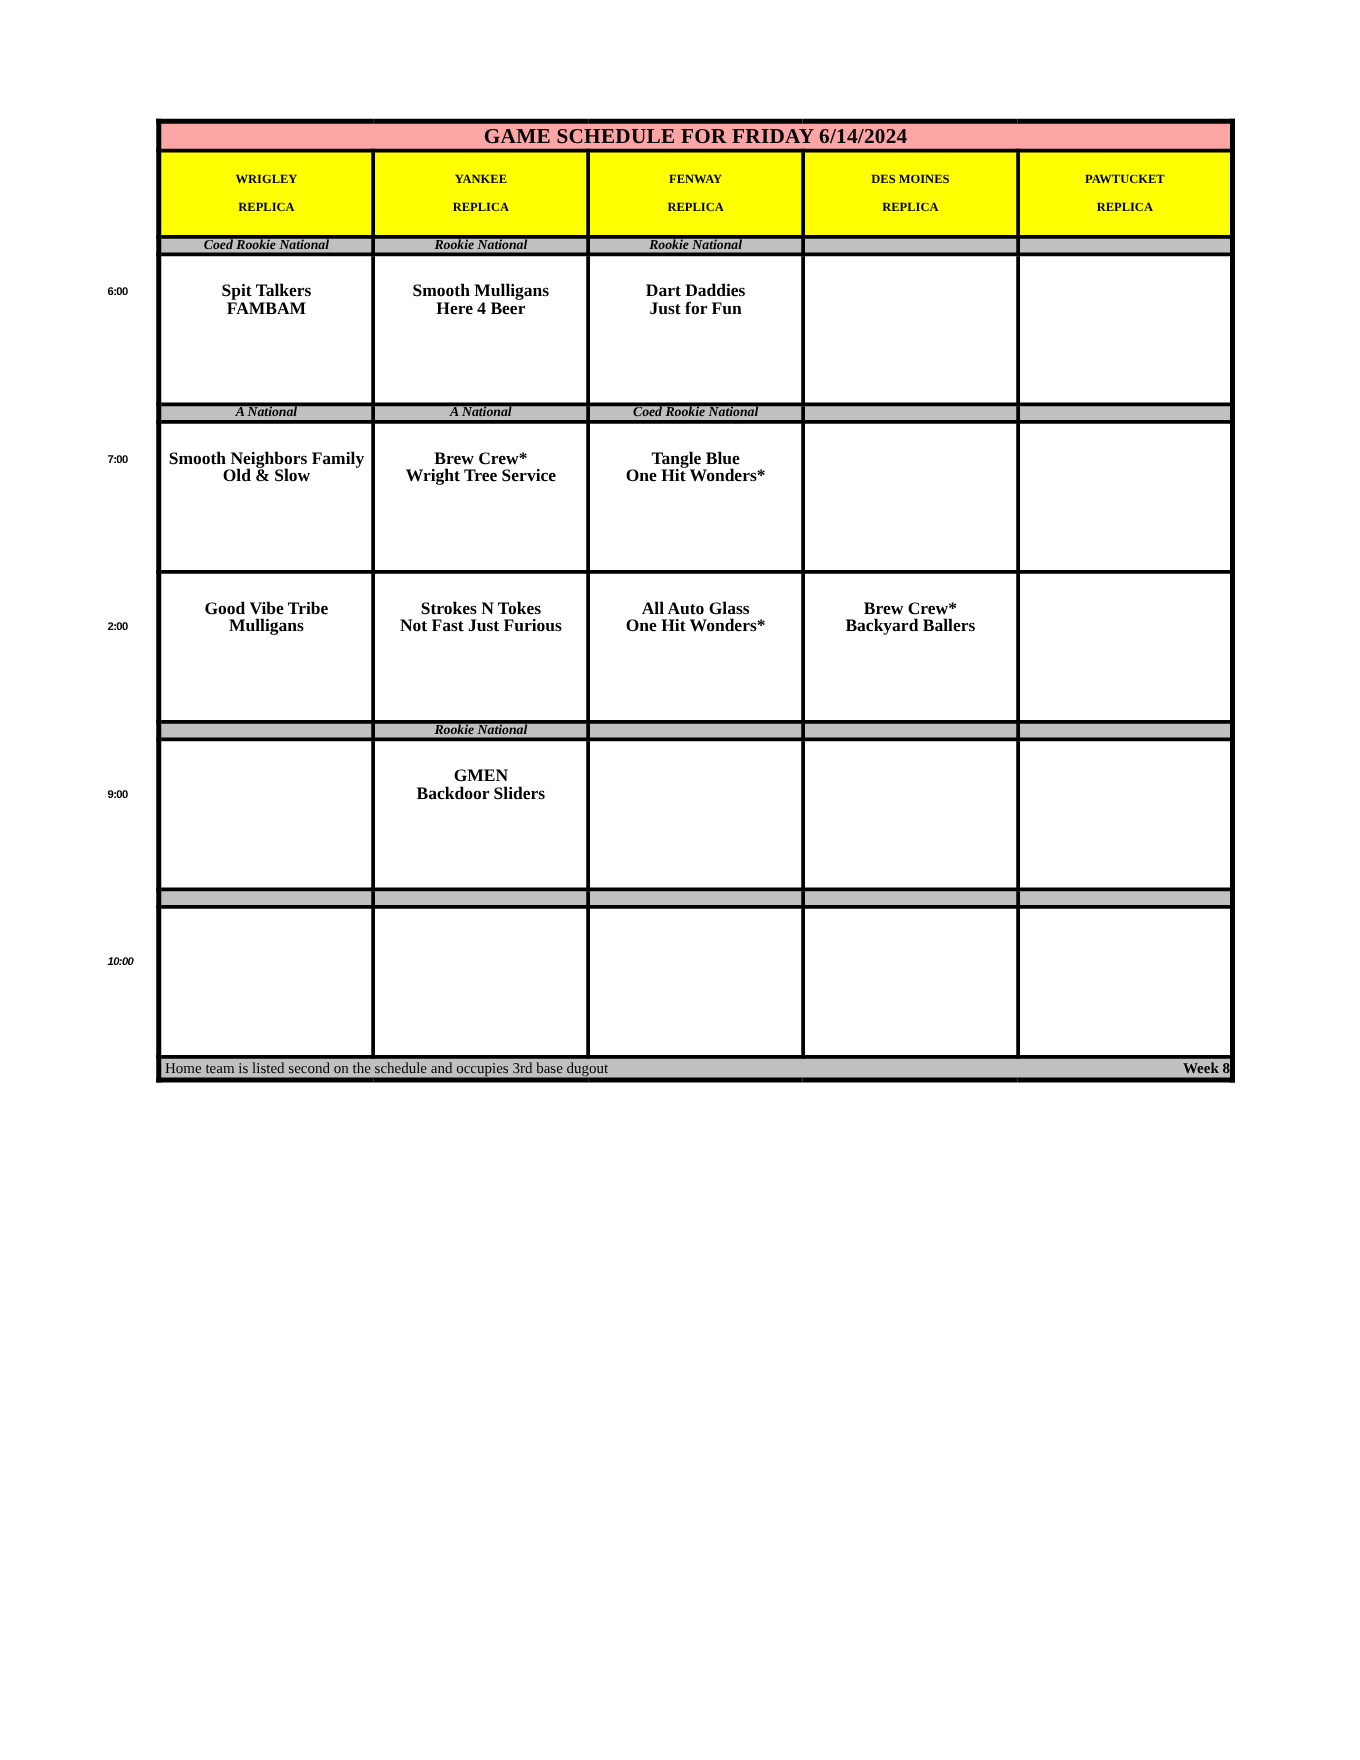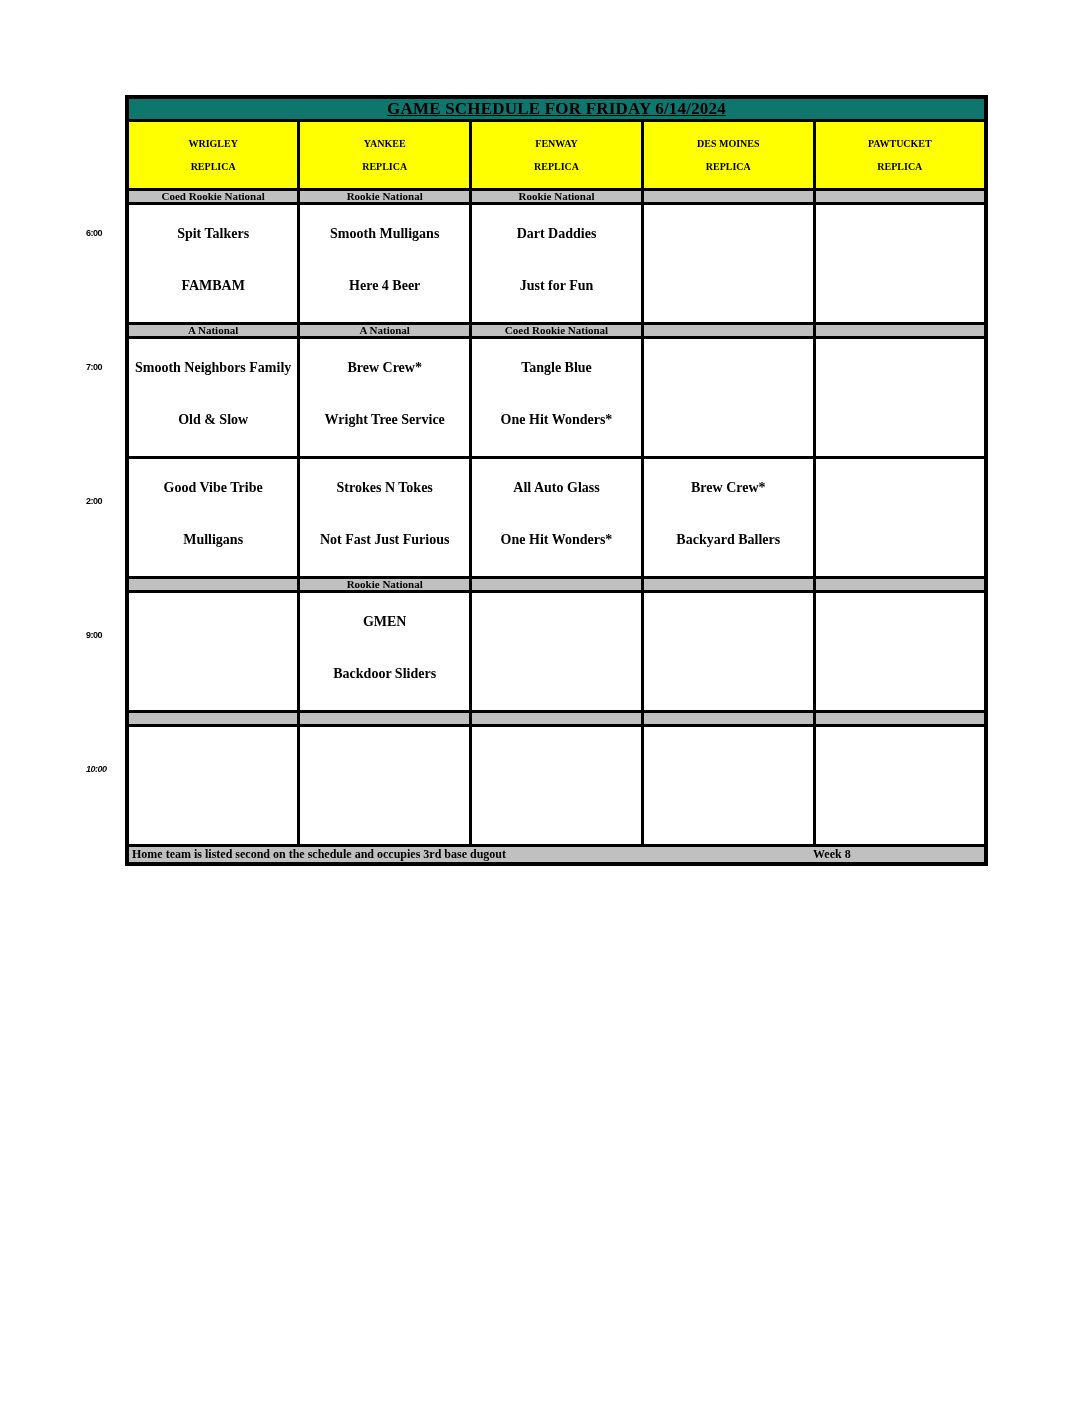--- a/index.html
+++ b/index.html
@@ -22,56 +22,56 @@
     border-collapse: collapse;
     table-layout: fixed;
     border: 4px solid #000;
   }
   table.schedule td, table.schedule th {
     border: 3px solid #000;
     font-family: "Liberation Serif", serif;
     color: #000;
   }
   tr.title-row td {
-    background: #0f766e;
+    background: #fca5a5;
     height: 21px;
     text-align: center;
     font-weight: bold;
     font-size: 17px;
     letter-spacing: 0.2px;
-    text-decoration: underline;
   }
   tr.header-row th {
     background: #ffff00;
     height: 69px;
     text-align: center;
     vertical-align: middle;
     font-weight: bold;
     font-size: 10px;
   }
   tr.header-row .f-name { margin-bottom: 12px; }
   tr.div-row td {
     background: #c0c0c0;
     height: 14px;
     text-align: center;
     vertical-align: middle;
     font-weight: bold;
     font-size: 11px;
     line-height: 11px;
+    font-style: italic;
   }
   tr.game-row td {
     background: #ffffff;
     height: 120px;
     padding: 0;
     vertical-align: top;
   }
   .game-wrap {
     display: flex;
     flex-direction: column;
-    justify-content: space-between;
+    justify-content: flex-start;
     height: 114px;
     padding: 22px 2px 26px 2px;
     text-align: center;
   }
   .team {
     font-weight: bold;
     font-size: 14px;
     line-height: 14px;
   }
   tr.footer-row td {
@@ -80,27 +80,27 @@
     vertical-align: middle;
   }
   .footer-wrap {
     display: flex;
     align-items: center;
     width: 100%;
   }
   .footer-note {
     flex: 1;
     text-align: left;
-    font-weight: bold;
+    font-weight: normal;
     font-size: 12px;
     padding-left: 3px;
   }
   .footer-week {
     width: 20%;
-    text-align: left;
+    text-align: right;
     font-weight: bold;
     font-size: 12px;
   }
   .time-label {
     position: absolute;
     left: 86px;
     width: 34px;
     text-align: left;
     font-family: "Liberation Sans", sans-serif;
     font-weight: bold;

